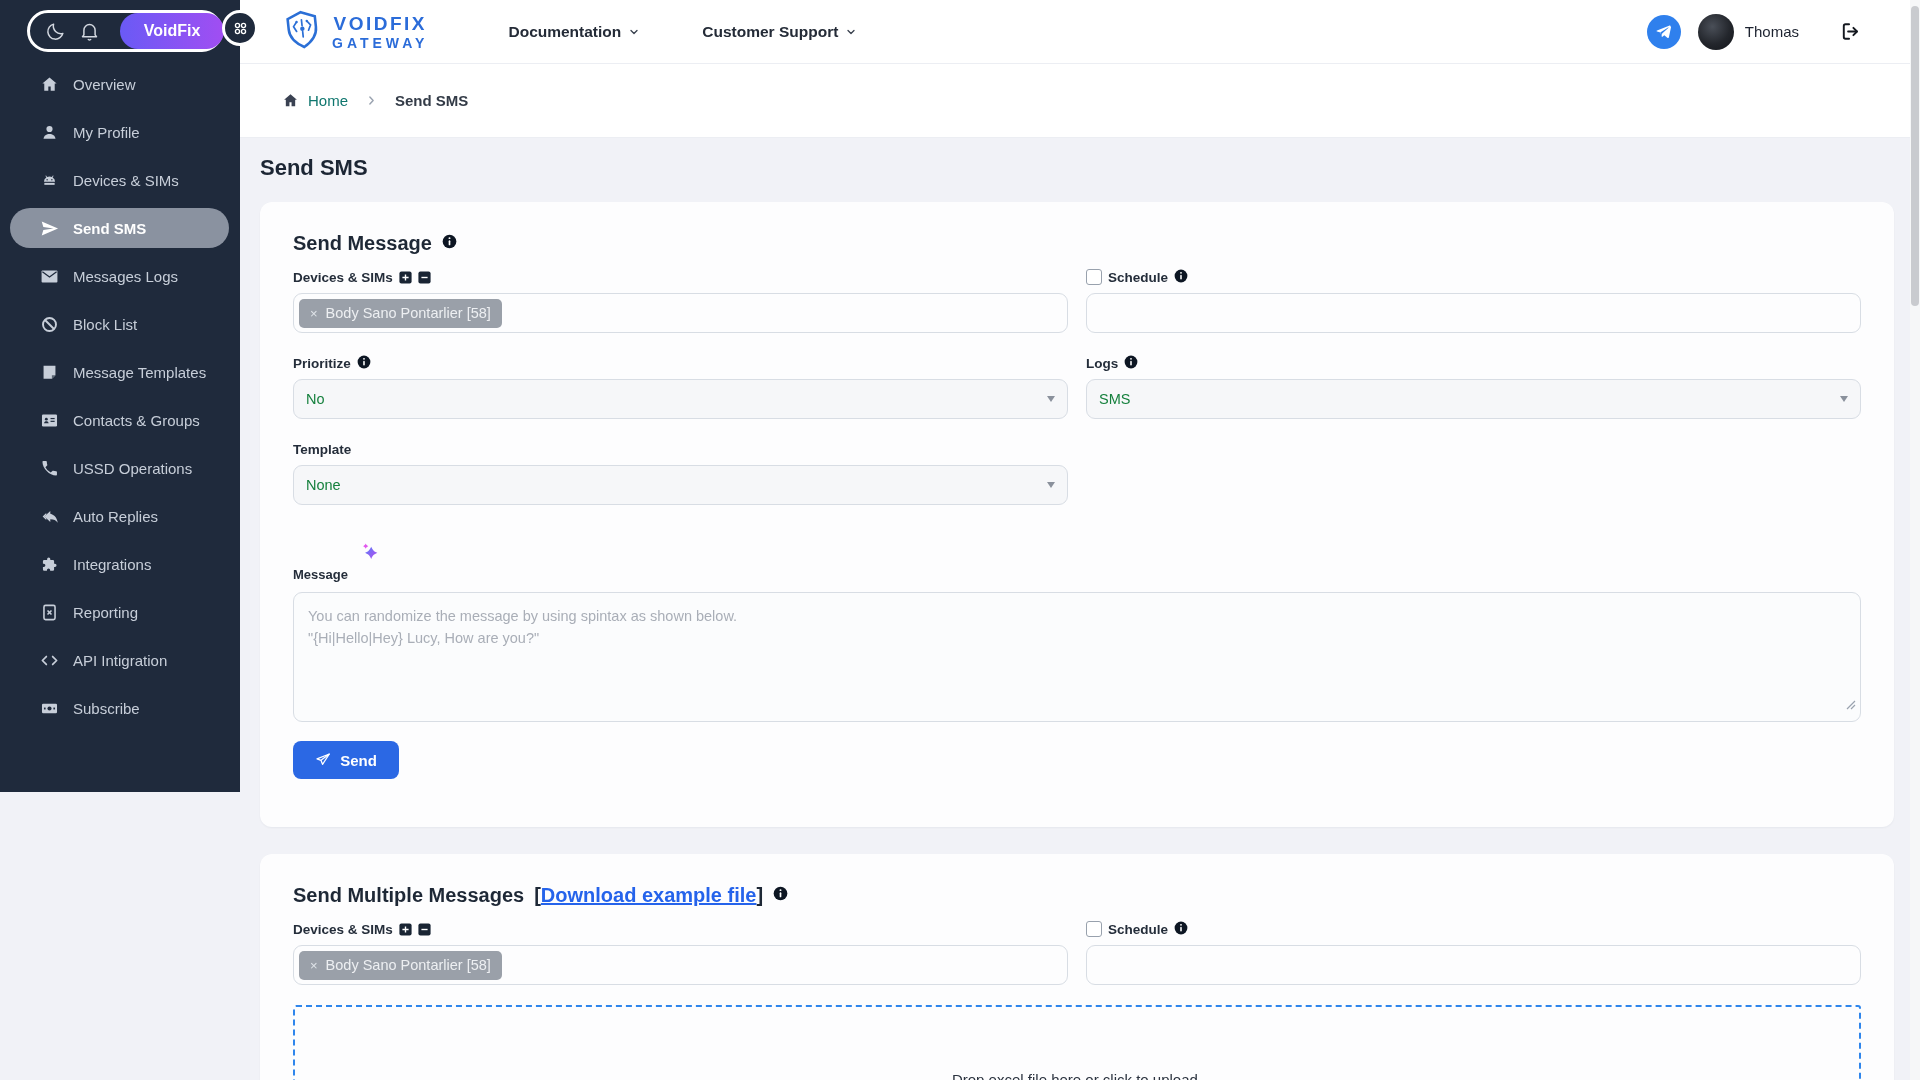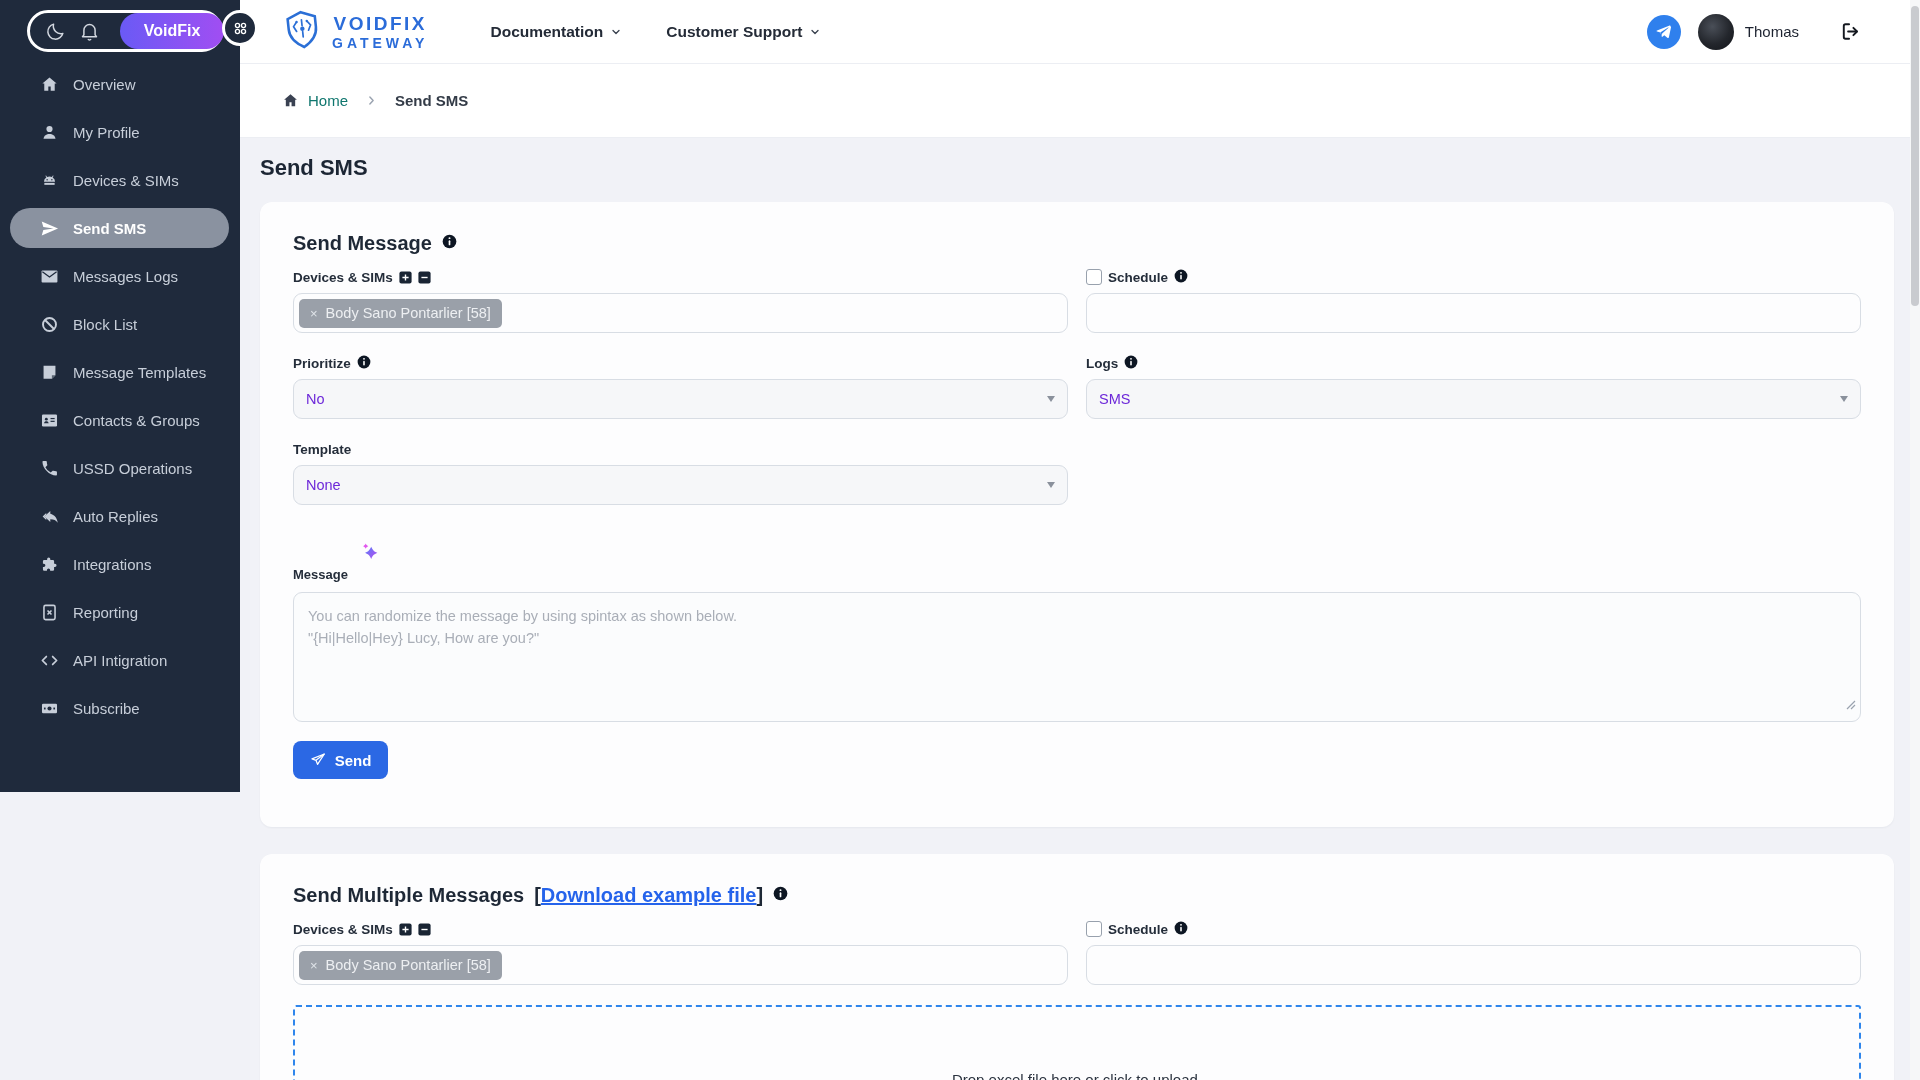--- a/index.html
+++ b/index.html
@@ -21,21 +21,21 @@
   .grid-circle { position:absolute; left:192px; top:-3px; width:36px; height:36px; border:3px solid #fff; border-radius:50%; background:#1f2a3c; display:flex; align-items:center; justify-content:center; cursor:pointer; }
 
   
   .main { flex:1; display:flex; flex-direction:column; min-width:0; }
   .header { height:64px; background:#fff; border-bottom:1px solid #eceef3; display:flex; align-items:center; padding-left:42px; }
   .logo { display:flex; align-items:center; gap:9px; cursor:pointer; }
   .logo-text { display:flex; flex-direction:column; align-items:center; line-height:1; }
   .logo-title { color:#2b6cd9; font-weight:800; font-size:19px; letter-spacing:2.5px; }
   .logo-sub { color:#2b6cd9; font-weight:700; font-size:14px; letter-spacing:4px; margin-top:3px; }
   .topnav { display:flex; gap:44px; margin-left:62px; }
-  .nav-item { display:flex; align-items:center; gap:7px; font-size:15.5px; font-weight:700; color:#242b37; cursor:pointer; }
+  .nav-item { display:flex; align-items:center; gap:7px; font-size:15.5px; font-weight:700; color:#242b37; cursor:pointer;margin-left:18px; }
   .h-right { margin-left:auto; display:flex; align-items:center; margin-right:58px; }
   .tg-circle { width:34px; height:34px; border-radius:50%; background:#2f80ed; display:flex; align-items:center; justify-content:center; cursor:pointer; }
   .avatar { width:36px; height:36px; border-radius:50%; margin-left:17px; background:radial-gradient(circle at 40% 35%, #4a4f58 0%, #23262c 55%, #121419 100%); cursor:pointer; }
   .uname { margin-left:11px; font-size:15px; color:#1d2330; }
   .logout { margin-left:40px; width:23px; height:23px; cursor:pointer; }
 
   .crumbbar { height:74px; background:#fff; border-bottom:1px solid #eceef3; box-shadow:0 1px 2px rgba(16,24,40,.04); display:flex; align-items:center; padding-left:42px; gap:9px; }
   .crumb { font-size:15px; color:#0f766e; display:flex; align-items:center; gap:9px; }
   .crumb-sep { margin:0 8px; display:flex; }
   .crumb-cur { font-size:15px; color:#333b47; font-weight:600; }
@@ -47,37 +47,37 @@
   .card1 { margin-top:21px; }
   .card2 { margin-top:27px; padding-bottom:60px; }
   .card-title-row { display:flex; align-items:center; gap:10px; margin-bottom:13px; }
   .card-title { font-size:20px; font-weight:700; color:#1e2836; }
   .bracket { font-size:20px; font-weight:700; color:#1e2836; }
   .dl-link { font-size:20px; font-weight:700; color:#2563eb; text-decoration:underline; cursor:pointer; }
 
   .form-grid { display:grid; grid-template-columns:1fr 1fr; column-gap:18px; row-gap:21px; }
   .field-label { display:flex; align-items:center; gap:6px; font-size:13.5px; font-weight:700; color:#242d3a; margin-bottom:7px; height:18px; }
   .ctrl { height:40px; border:1px solid #d8dde4; border-radius:9px; background:#fdfdfe; display:flex; align-items:center; padding:0 12px; font-size:14.5px; }
-  .ctrl-select { background:#f6f7f9; justify-content:space-between; color:#6d28d9; cursor:pointer; }
+  .ctrl-select { background:#f6f7f9; justify-content:space-between; color:#15803d; cursor:pointer; }
   .sel-arrow { width:0; height:0; border-left:4.5px solid transparent; border-right:4.5px solid transparent; border-top:6px solid #8a919c; }
   .tag-input { padding:0 5px; cursor:text; }
   .chip { height:29px; background:#9aa0a9; border-radius:5px; color:#edeff2; display:flex; align-items:center; gap:8px; padding:0 11px; font-size:14.5px; cursor:default; }
   .chip-x { color:#e0e4e9; font-size:13px; cursor:pointer; }
   input.real { border:none; outline:none; background:transparent; flex:1; font-size:14.5px; color:#39424f; font-family:inherit; }
   input.real::placeholder { color:#a8adb6; }
   .checkbox { width:16px; height:16px; border:1.5px solid #98a1ad; border-radius:3px; background:#fff; display:inline-block; cursor:pointer; }
   .mini-btn { width:13px; height:13px; display:flex; cursor:pointer; }
 
   .msg-field { grid-column:1 / -1; }
   .msg-label-row { display:flex; align-items:center; gap:11px; margin-bottom:10px; }
   .msg-label { font-size:13px; font-weight:700; color:#242d3a;margin-top:41px; }
   .textarea { position:relative; height:130px; border:1px solid #d8dde4; border-radius:9px; background:#fbfcfd; padding:13px 14px; font-size:14.5px; color:#a9aeb7; line-height:1.5; cursor:text; }
   .resize-h { position:absolute; right:4px; bottom:4px; }
 
-  .send-btn { margin-top:19px; width:95px; height:38px; border:none; border-radius:8px; background:#2b68e4; color:#fff; font-size:15px; font-weight:600; display:flex; align-items:center; justify-content:center; gap:9px; cursor:pointer; font-family:inherit; }
+  .send-btn { margin-top:19px; width:106px; height:38px; border:none; border-radius:8px; background:#2b68e4; color:#fff; font-size:15px; font-weight:600; display:flex; align-items:center; justify-content:center; gap:9px; cursor:pointer; font-family:inherit; }
 
   .dropzone { margin-top:20px; height:148px; border:2px dashed #2f86ec; border-radius:3px; display:flex; align-items:center; justify-content:center; font-size:15px; color:#2b333f; cursor:pointer; background:#fdfdfe; }
 
   
   .sb-track { position:absolute; right:0; top:0; width:10px; height:1080px; background:#f6f7f8; z-index:30; }
   .sb-thumb { position:absolute; left:1px; top:6px; width:8px; height:300px; border-radius:4px; background:#c9cbcf; cursor:pointer; }
 </style>
 </head>
 <body>
 

